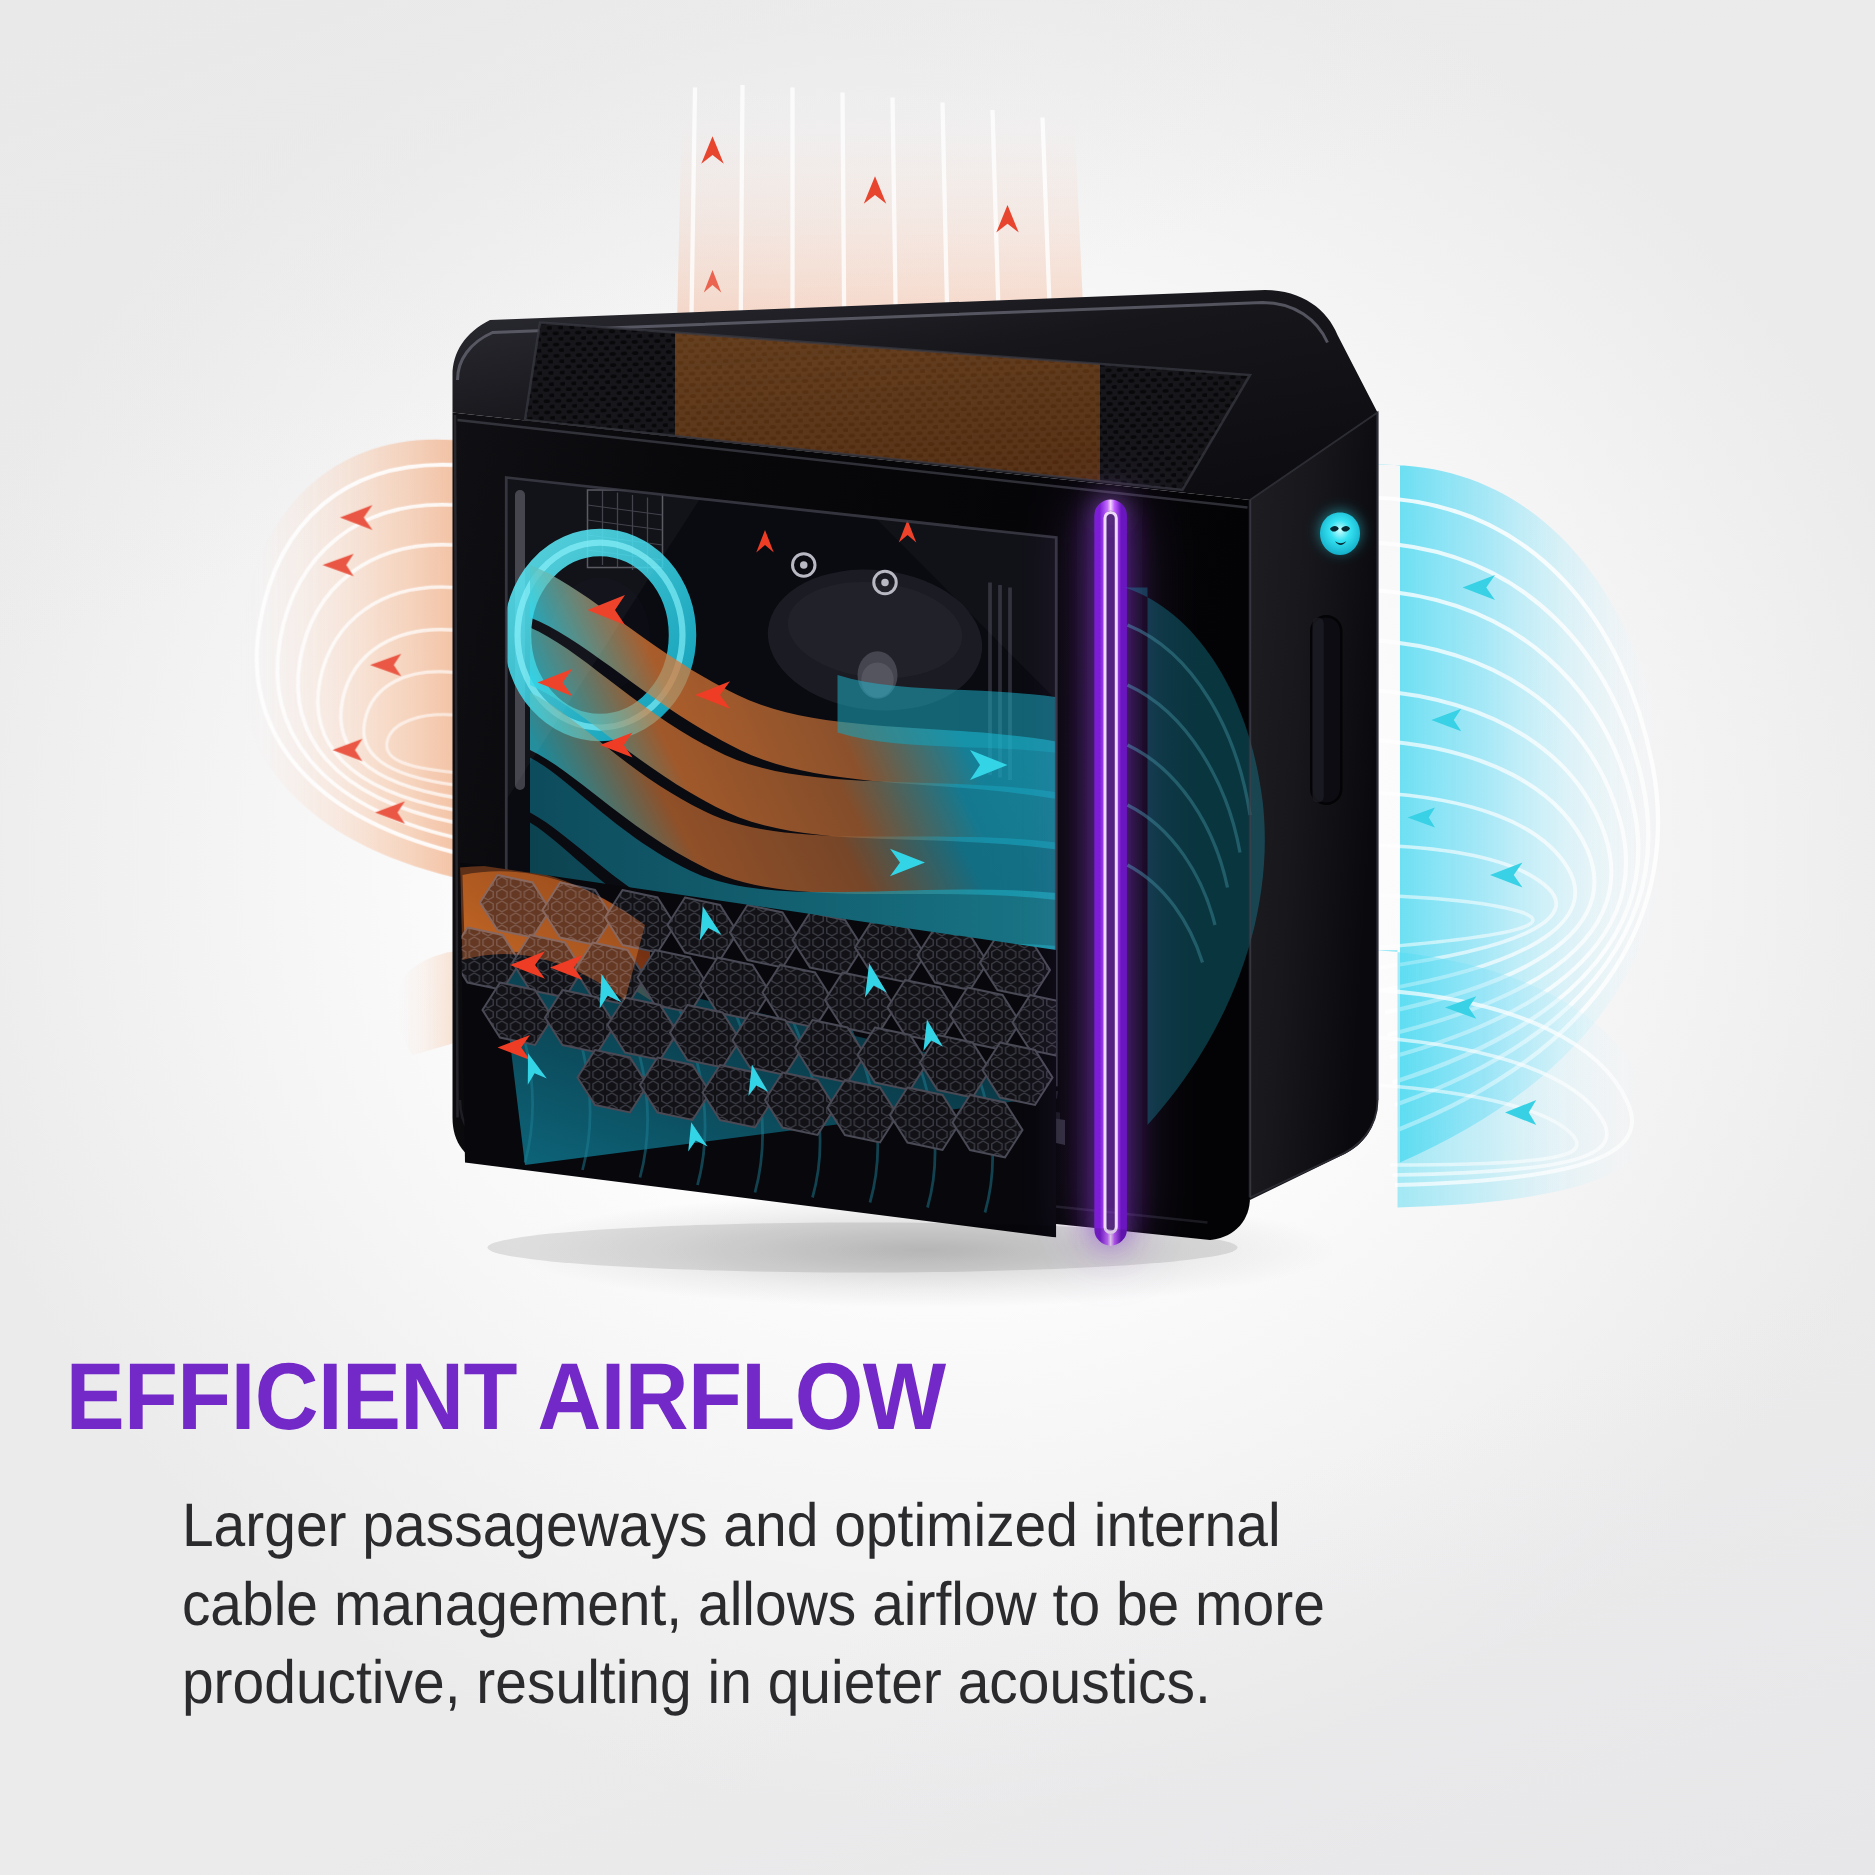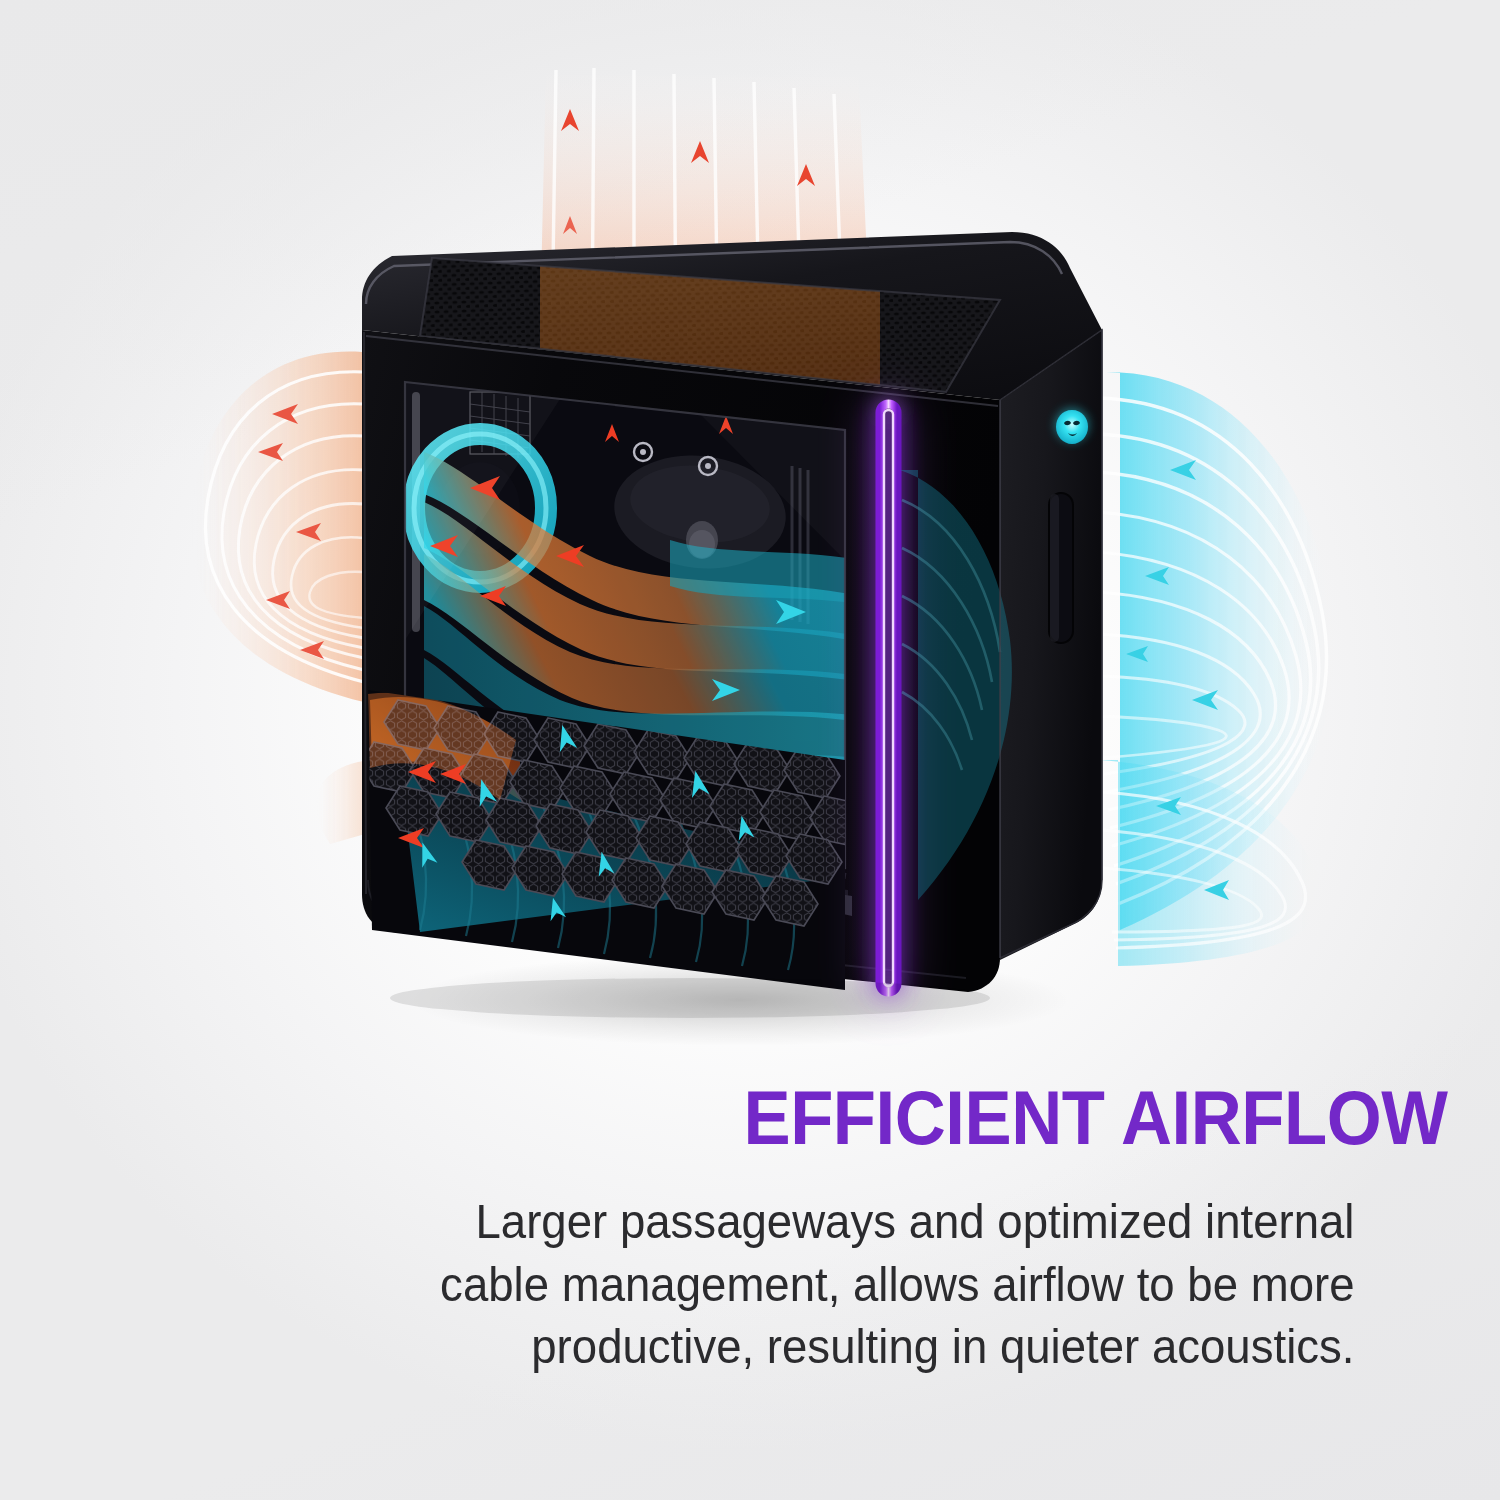--- a/index.html
+++ b/index.html
@@ -19,21 +19,21 @@
                linear-gradient(-20deg, #e7e7e9 0%, rgba(255,255,255,0) 24%);
     pointer-events:none;
   }
 
   
   #art{position:absolute;left:0;top:0;width:1500px;height:1060px;}
   #art svg{display:block;width:1500px;height:1060px;}
 
   
   #caption{
-    position:absolute;left:0;top:1080px;width:1500px;text-align:right;
+    position:absolute;left:0;top:1080px;width:1500px;text-align:left;
   }
   #headline{
     font-family:"Liberation Sans", sans-serif;
     font-size:76px;line-height:1.0;font-weight:700;
     letter-spacing:-0.5px;
     transform:scaleX(0.93);
     color:#7328c8;
     margin:0 0 34px 0;
   }
   #subcopy{

